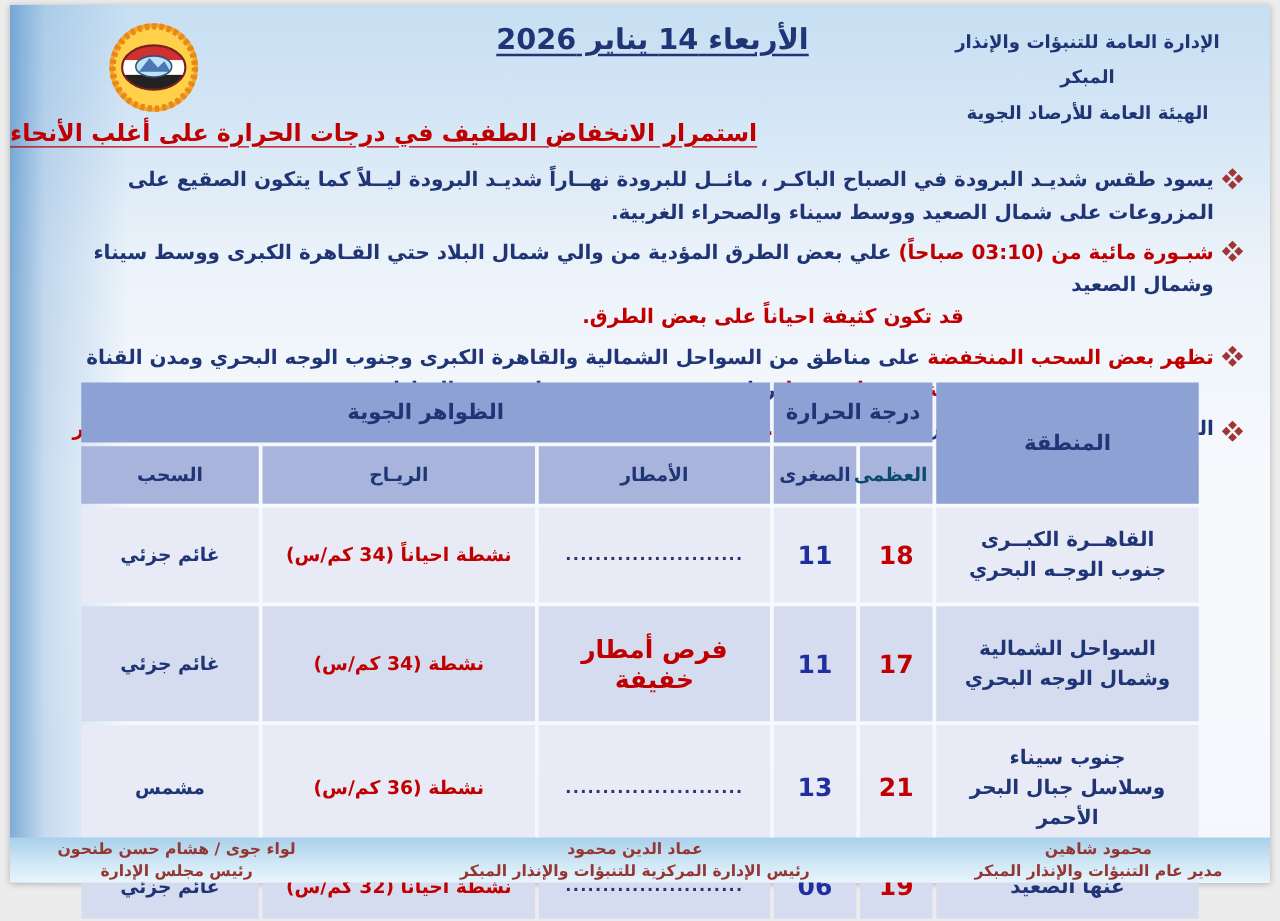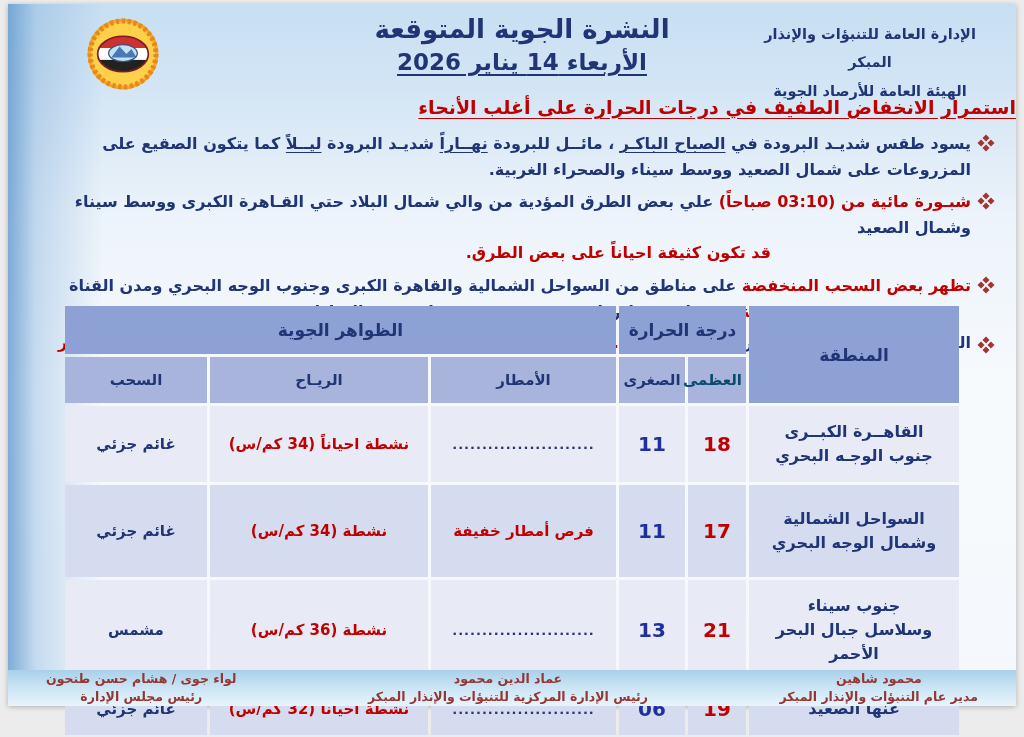--- a/index.html
+++ b/index.html
@@ -9,29 +9,29 @@
     font-family:"DejaVu Sans","Liberation Sans",sans-serif;
     -webkit-font-smoothing:antialiased;
   }
   .doc{
     position:absolute;left:8px;top:4px;width:1008px;height:702px;
     background:
       linear-gradient(90deg, rgba(96,152,205,.80) 0px, rgba(130,175,218,.40) 28px, rgba(255,255,255,0) 95px),
       linear-gradient(180deg,#c7dff2 0%,#d3e5f5 12%,#ecf3fa 30%,#f7fafd 55%,#f4f8fc 100%);
     box-shadow:0 1px 5px rgba(0,0,0,.25);
   }
-  .navy{color:#1f3575;} .red{color:#c00000;} .u{text-decoration:underline;text-underline-offset:3px;}
+  .navy{color:#1f3575;} .red{color:#c00000;} .u{text-underline-offset:3px;}
 
   
   .org{position:absolute;top:16px;right:26px;width:240px;text-align:center;
        color:#1f3575;font-weight:bold;font-size:14.5px;line-height:1.95;}
   .titleblock{position:absolute;top:10px;left:314px;width:400px;text-align:center;}
   .title{font-size:26px;font-weight:bold;color:#1f3575;letter-spacing:.5px;}
   .date{font-size:23px;font-weight:bold;color:#1f3575;text-decoration:underline;text-underline-offset:4px;margin-top:5px;}
-  .headline{position:absolute;top:92px;left:0;right:0;text-align:right;
+  .headline{position:absolute;top:92px;left:0;right:0;text-align:left;
        font-size:19px;font-weight:bold;color:#c00000;text-decoration:underline;text-underline-offset:4px;}
   .logo{position:absolute;left:72px;top:12px;width:86px;height:76px;}
 
   
   .bullets{position:absolute;top:127px;right:24px;left:26px;}
   .bullet{display:flex;gap:9px;align-items:flex-start;font-size:16px;font-weight:bold;
           color:#1f3575;line-height:1.6;margin-bottom:7px;}
   .mark{position:relative;width:12px;height:12px;transform:rotate(45deg);flex:none;margin-top:6px;}
   .mark i{position:absolute;width:5px;height:5px;background:#a23434;}
   .mark i:nth-child(1){top:0;right:0;} .mark i:nth-child(2){top:0;right:7px;}
@@ -43,21 +43,21 @@
 
   
   .wtable{position:absolute;top:299px;left:54px;width:900px;border-collapse:separate;border-spacing:3px;table-layout:fixed;}
   .wtable th,.wtable td{padding:14px 4px;text-align:center;vertical-align:middle;font-weight:bold;}
   .hdr{background:#8ea1d4;color:#1f3575;font-size:17px;}
   .subhdr{background:#a9b4dd;color:#1f3575;font-size:15px;}
   .subhdr.maxh{color:#0c4a6e;}
   tr.light td{background:#e8ebf6;} tr.dark td{background:#d6dcf0;}
   .regioncell{font-size:16px;color:#1f3575;line-height:1.5;}
   .tmax{color:#c00000;font-size:20px;} .tmin{color:#1f2f9e;font-size:20px;}
-  .raincell{font-size:15px;} .raindots{color:#2a3570;font-size:13px;letter-spacing:1px;}
+  .raincell{font-size:20px;} .raindots{color:#2a3570;font-size:13px;letter-spacing:1px;}
   .rainred{color:#c00000;}
   .windcell{color:#c00000;font-size:15px;line-height:1.5;}
   .cloudcell{color:#1f3575;font-size:15px;}
 
   
   .footer{position:absolute;left:0;right:0;bottom:0;height:36px;
     background:linear-gradient(180deg,#a9d0ea 0%,#cfe7f5 55%,#e8f4fb 100%);
     display:flex;align-items:center;justify-content:space-between;
     padding:0 38px;box-sizing:border-box;
     color:#943634;font-weight:bold;font-size:12.5px;text-align:center;line-height:1.45;}
@@ -67,21 +67,20 @@
 <body>
 
 <div class="doc">
 
   <div class="org">
     <div>الإدارة العامة للتنبؤات والإنذار المبكر</div>
     <div>الهيئة العامة للأرصاد الجوية</div>
   </div>
 
   <div class="titleblock">
-    <div class="title">النشرة الجوية المتوقعة</div>
     <div class="date">الأربعاء 14 يناير 2026</div>
   </div>
   <div class="headline">استمرار الانخفاض الطفيف  في درجات الحرارة على أغلب الأنحاء</div>
 
   <div class="logo">
     <svg viewBox="0 0 100 90" width="86" height="76">
       <circle cx="50" cy="45" r="42" fill="#f2a62a"></circle>
       <circle cx="50" cy="45" r="38" fill="#ffd04a"></circle>
       <circle cx="50" cy="45" r="39" fill="none" stroke="#e8881a" stroke-width="6" stroke-dasharray="4 3"></circle>
       <clipPath id="eg">

